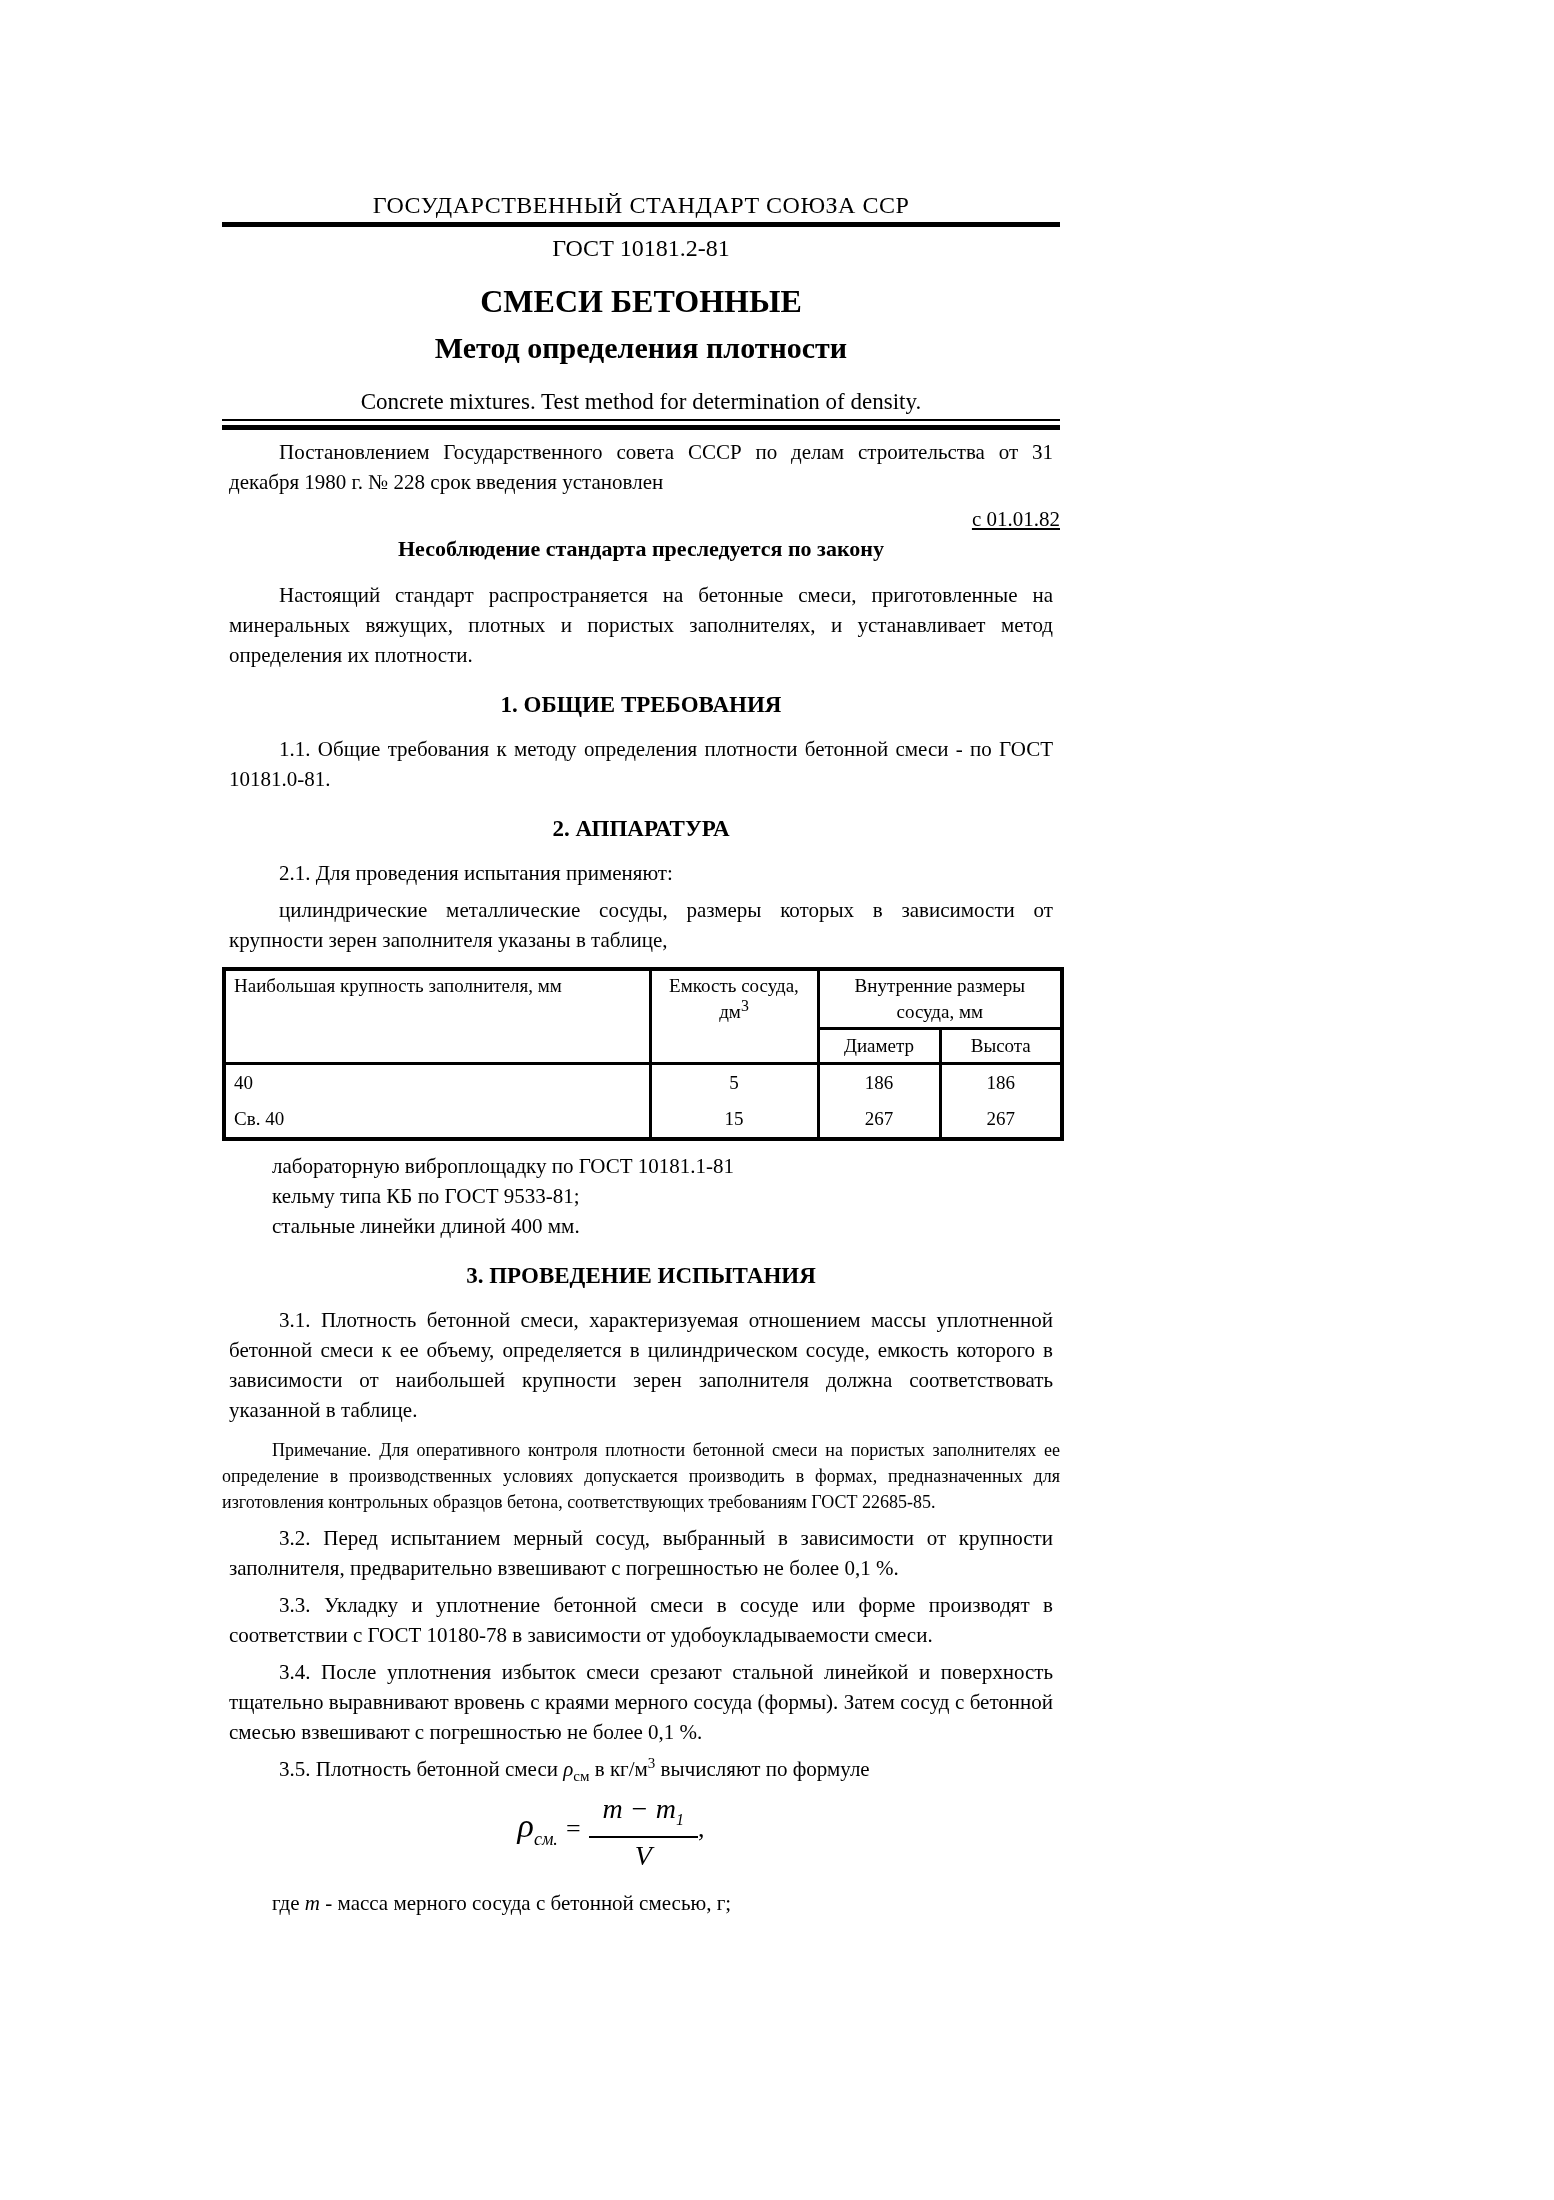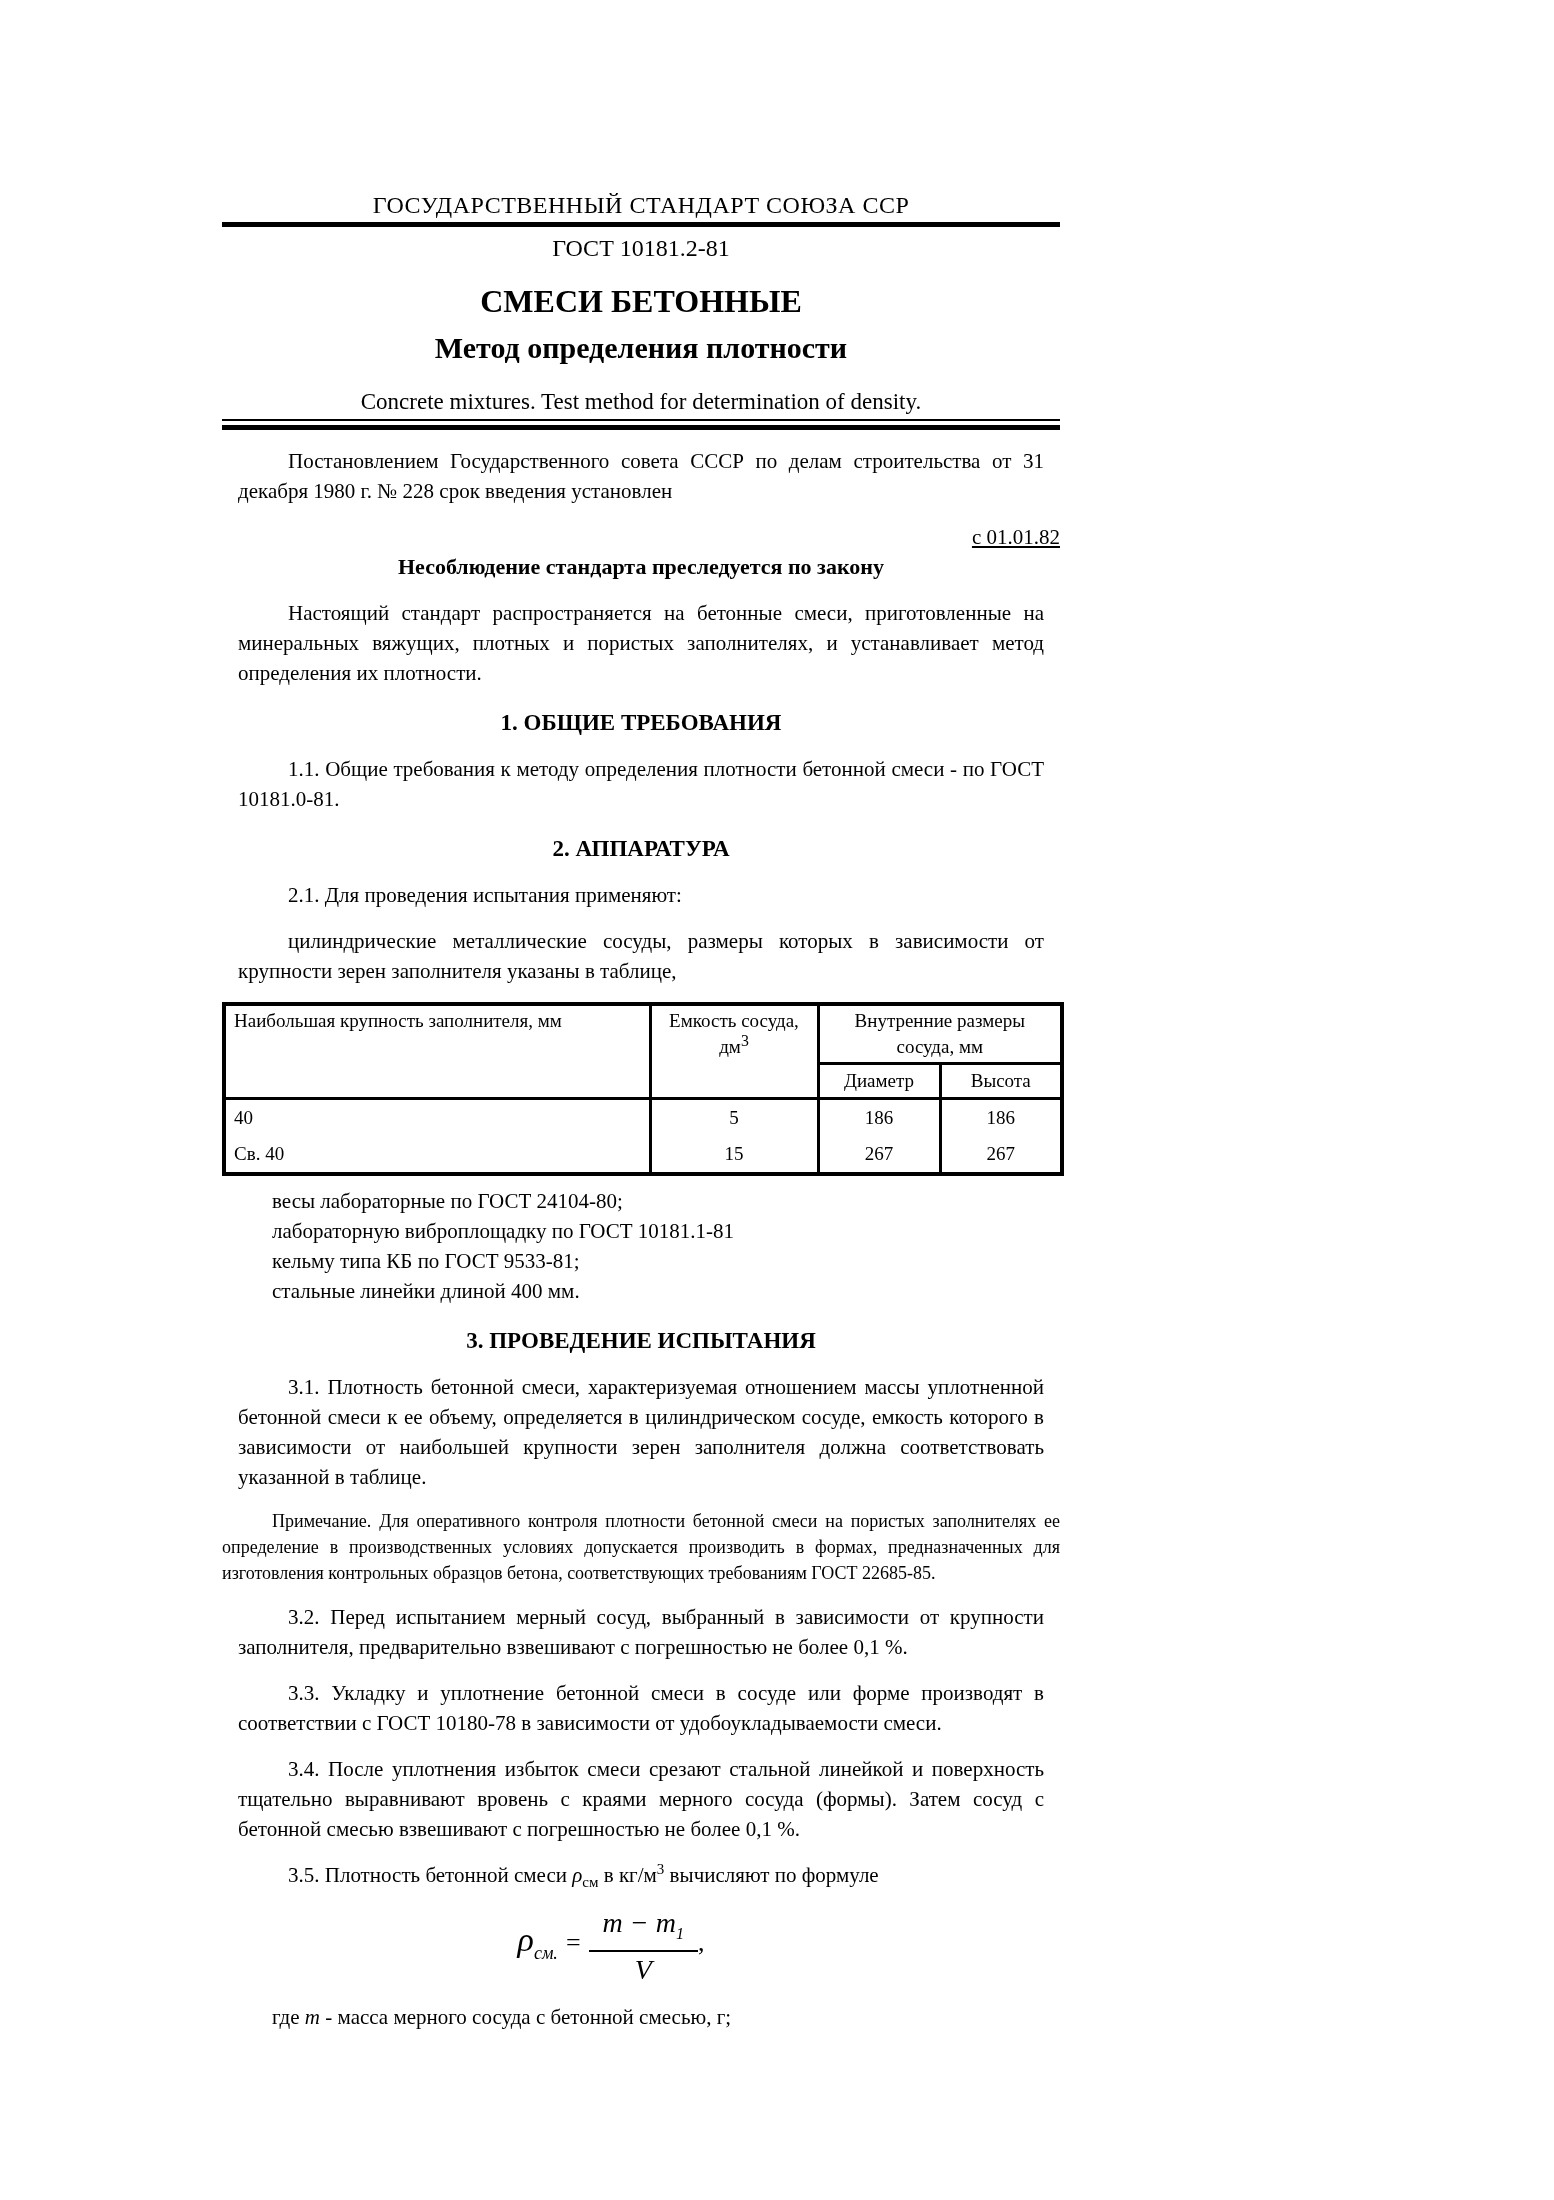--- a/index.html
+++ b/index.html
@@ -62,21 +62,21 @@
     border-bottom: 5px solid #000;
     height: 4px;
     margin-top: 2px;
   }
   
   .para {
     font-size: 21px;
     line-height: 30px;
     text-align: justify;
     text-indent: 50px;
-    margin: 16px;
+    margin: 7px;
   }
   .para.mt16 { margin-top: 16px; }
   .date-line {
     font-size: 21px;
     line-height: 30px;
     text-align: right;
     margin-top: 4px;
   }
   .date-line span { text-decoration: underline; }
   .notice {
@@ -215,21 +215,20 @@
     <tr class="data">
       <td class="cell-left">Св. 40</td>
       <td class="cell-center">15</td>
       <td class="cell-center">267</td>
       <td class="cell-center">267</td>
     </tr>
   </tbody>
     </table>
 
   <div class="equipment">
-    <div class="list-line">весы лабораторные по ГОСТ 24104-80;</div>
     <div class="list-line">лабораторную виброплощадку по ГОСТ 10181.1-81</div>
     <div class="list-line">кельму типа КБ по ГОСТ 9533-81;</div>
     <div class="list-line">стальные линейки длиной 400 мм.</div>
   </div>
 
   <div class="heading">3. ПРОВЕДЕНИЕ ИСПЫТАНИЯ</div>
   <p class="para">3.1. Плотность бетонной смеси, характеризуемая отношением массы уплотненной бетонной смеси к ее объему, определяется в цилиндрическом сосуде, емкость которого в зависимости от наибольшей крупности зерен заполнителя должна соответствовать указанной в таблице.</p>
 
   <p class="note">Примечание. Для оперативного контроля плотности бетонной смеси на пористых заполнителях ее определение в производственных условиях допускается производить в формах, предназначенных для изготовления контрольных образцов бетона, соответствующих требованиям ГОСТ 22685-85.</p>
 

